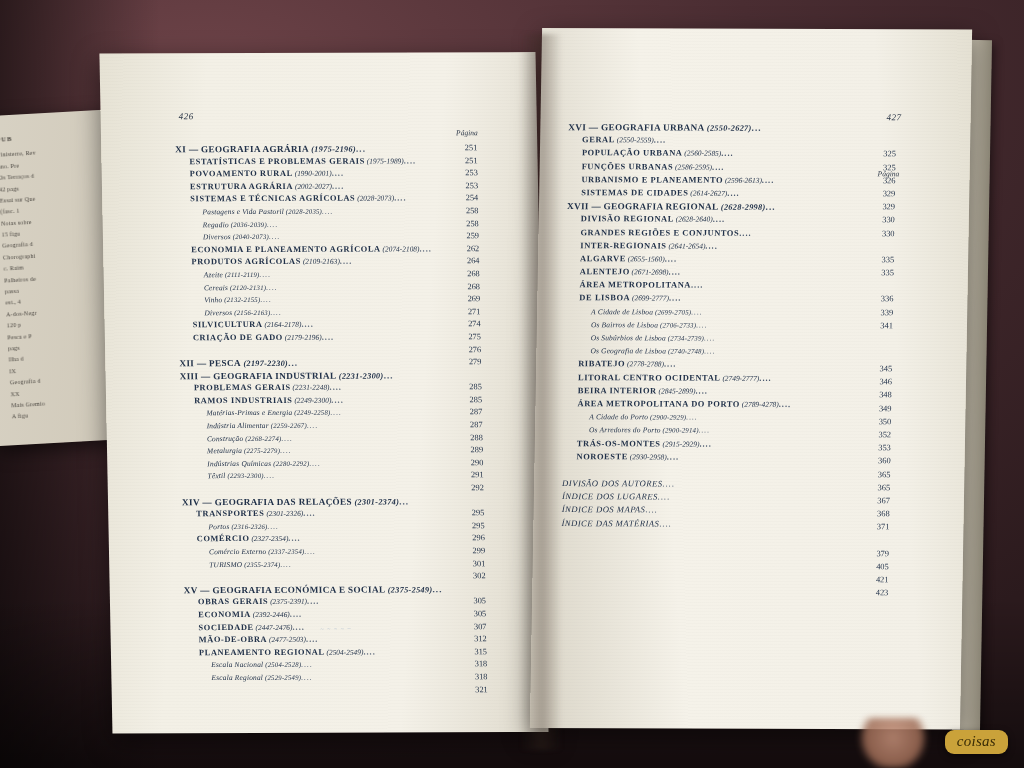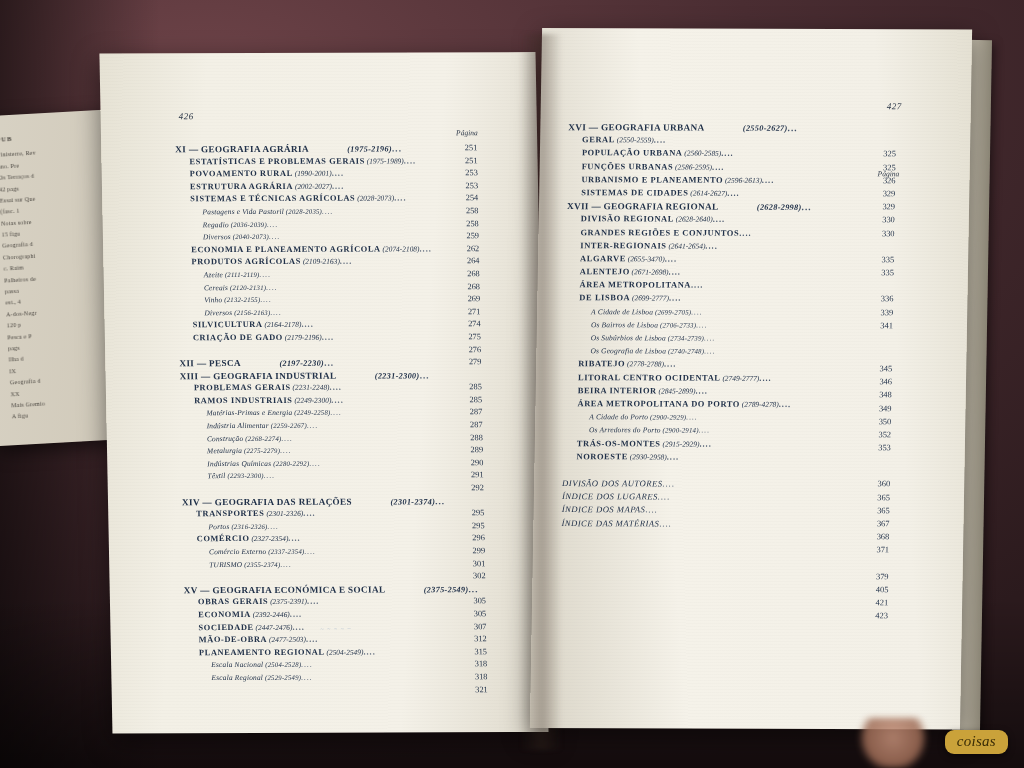--- a/index.html
+++ b/index.html
@@ -161,21 +161,21 @@
     color: #44536a;
     letter-spacing: 1px;
   }
 
   
   .lvl-chapter {
     font-size: 9.2px;
     font-weight: bold;
     letter-spacing: .35px;
   }
-  .lvl-chapter .code { font-style: italic; font-weight: bold; font-size: 8.2px; padding-left: 36px; }
+  .lvl-chapter .code { font-style: italic; font-weight: bold; font-size: 8.2px; }
   .lvl-sec {
     font-size: 8.4px;
     letter-spacing: .6px;
     font-weight: bold;
   }
   .lvl-sec .code { font-style: italic; font-weight: normal; font-size: 7.4px; letter-spacing: 0; }
   .lvl-sub {
     font-size: 7.4px;
     font-style: italic;
     letter-spacing: .2px;
@@ -382,34 +382,34 @@
             <div style="height: 12.6px;">318</div>
             <div style="height: 12.6px;">321</div>
           </div>
         <div class="smudge" style="left:210px; top:573px;">~ ~ ~ ~ ~</div>
       </div>
     </div>
 
     <div class="page page-right">
       <div class="texture"></div>
       <div class="page-inner">
-        <div class="folio" style="left:346px; top:72px;">427</div>
+        <div class="folio" style="left:346px; top:83px;">427</div>
         <div class="pagina-hd" style="left:338px; top:140px;">Página</div>
         <div class="toc" id="toc-right" style="left:28px; top:95px; width:300px;">
             <div class="row lvl-chapter" style="height: 13.2px; padding-left: 0px;"><span class="label">XVI — GEOGRAFIA URBANA</span><span class="code"> (2550-2627)</span><span class="dots"> ...</span></div>
             <div class="row lvl-sec" style="height: 13.2px; padding-left: 14px;"><span class="label">GERAL</span><span class="code"> (2550-2559)</span><span class="dots"> ....</span></div>
             <div class="row lvl-sec" style="height: 13.2px; padding-left: 14px;"><span class="label">POPULAÇÃO URBANA</span><span class="code"> (2560-2585)</span><span class="dots"> ....</span></div>
             <div class="row lvl-sec" style="height: 13.2px; padding-left: 14px;"><span class="label">FUNÇÕES URBANAS</span><span class="code"> (2586-2595)</span><span class="dots"> ....</span></div>
             <div class="row lvl-sec" style="height: 13.2px; padding-left: 14px;"><span class="label">URBANISMO E PLANEAMENTO</span><span class="code"> (2596-2613)</span><span class="dots"> ....</span></div>
             <div class="row lvl-sec" style="height: 13.2px; padding-left: 14px;"><span class="label">SISTEMAS DE CIDADES</span><span class="code"> (2614-2627)</span><span class="dots"> ....</span></div>
             <div class="row lvl-chapter" style="height: 13.2px; padding-left: 0px;"><span class="label">XVII — GEOGRAFIA REGIONAL</span><span class="code"> (2628-2998)</span><span class="dots"> ...</span></div>
             <div class="row lvl-sec" style="height: 13.2px; padding-left: 14px;"><span class="label">DIVISÃO REGIONAL</span><span class="code"> (2628-2640)</span><span class="dots"> ....</span></div>
             <div class="row lvl-sec" style="height: 13.2px; padding-left: 14px;"><span class="label">GRANDES REGIÕES E CONJUNTOS</span><span class="dots"> ....</span></div>
             <div class="row lvl-sec" style="height: 13.2px; padding-left: 14px;"><span class="label">INTER-REGIONAIS</span><span class="code"> (2641-2654)</span><span class="dots"> ....</span></div>
-            <div class="row lvl-sec" style="height: 13.2px; padding-left: 14px;"><span class="label">ALGARVE</span><span class="code"> (2655-3470)</span><span class="dots"> ....</span></div>
+            <div class="row lvl-sec" style="height: 13.2px; padding-left: 14px;"><span class="label">ALGARVE</span><span class="code"> (2655-1560)</span><span class="dots"> ....</span></div>
             <div class="row lvl-sec" style="height: 13.2px; padding-left: 14px;"><span class="label">ALENTEJO</span><span class="code"> (2671-2698)</span><span class="dots"> ....</span></div>
             <div class="row lvl-sec" style="height: 13.2px; padding-left: 14px;"><span class="label">ÁREA METROPOLITANA</span><span class="dots"> ....</span></div>
             <div class="row lvl-sec" style="height: 13.2px; padding-left: 14px;"><span class="label">DE LISBOA</span><span class="code"> (2699-2777)</span><span class="dots"> ....</span></div>
             <div class="row lvl-sub" style="height: 13.2px; padding-left: 26px;"><span class="label">A Cidade de Lisboa</span><span class="code"> (2699-2705)</span><span class="dots"> ....</span></div>
             <div class="row lvl-sub" style="height: 13.2px; padding-left: 26px;"><span class="label">Os Bairros de Lisboa</span><span class="code"> (2706-2733)</span><span class="dots"> ....</span></div>
             <div class="row lvl-sub" style="height: 13.2px; padding-left: 26px;"><span class="label">Os Subúrbios de Lisboa</span><span class="code"> (2734-2739)</span><span class="dots"> ....</span></div>
             <div class="row lvl-sub" style="height: 13.2px; padding-left: 26px;"><span class="label">Os Geografia de Lisboa</span><span class="code"> (2740-2748)</span><span class="dots"> ....</span></div>
             <div class="row lvl-sec" style="height: 13.2px; padding-left: 14px;"><span class="label">RIBATEJO</span><span class="code"> (2778-2788)</span><span class="dots"> ....</span></div>
             <div class="row lvl-sec" style="height: 13.2px; padding-left: 14px;"><span class="label">LITORAL CENTRO OCIDENTAL</span><span class="code"> (2749-2777)</span><span class="dots"> ....</span></div>
             <div class="row lvl-sec" style="height: 13.2px; padding-left: 14px;"><span class="label">BEIRA INTERIOR</span><span class="code"> (2845-2899)</span><span class="dots"> ....</span></div>
@@ -444,21 +444,21 @@
             <div style="height: 13.2px;">336</div>
             <div style="height: 13.2px;">339</div>
             <div style="height: 13.2px;">341</div>
             <div style="height: 13.2px; margin-top: 30px;">345</div>
             <div style="height: 13.2px;">346</div>
             <div style="height: 13.2px;">348</div>
             <div style="height: 13.2px;">349</div>
             <div style="height: 13.2px;">350</div>
             <div style="height: 13.2px;">352</div>
             <div style="height: 13.2px;">353</div>
-            <div style="height: 13.2px; margin-top: 23px;">360</div>
+            <div style="height: 13.2px;">360</div>
             <div style="height: 13.2px;">365</div>
             <div style="height: 13.2px;">365</div>
             <div style="height: 13.2px;">367</div>
             <div style="height: 13.2px;">368</div>
             <div style="height: 13.2px;">371</div>
             <div style="height: 13.2px;"></div>
             <div style="height: 13.2px;">379</div>
             <div style="height: 13.2px;">405</div>
             <div style="height: 13.2px;">421</div>
             <div style="height: 13.2px;">423</div>

